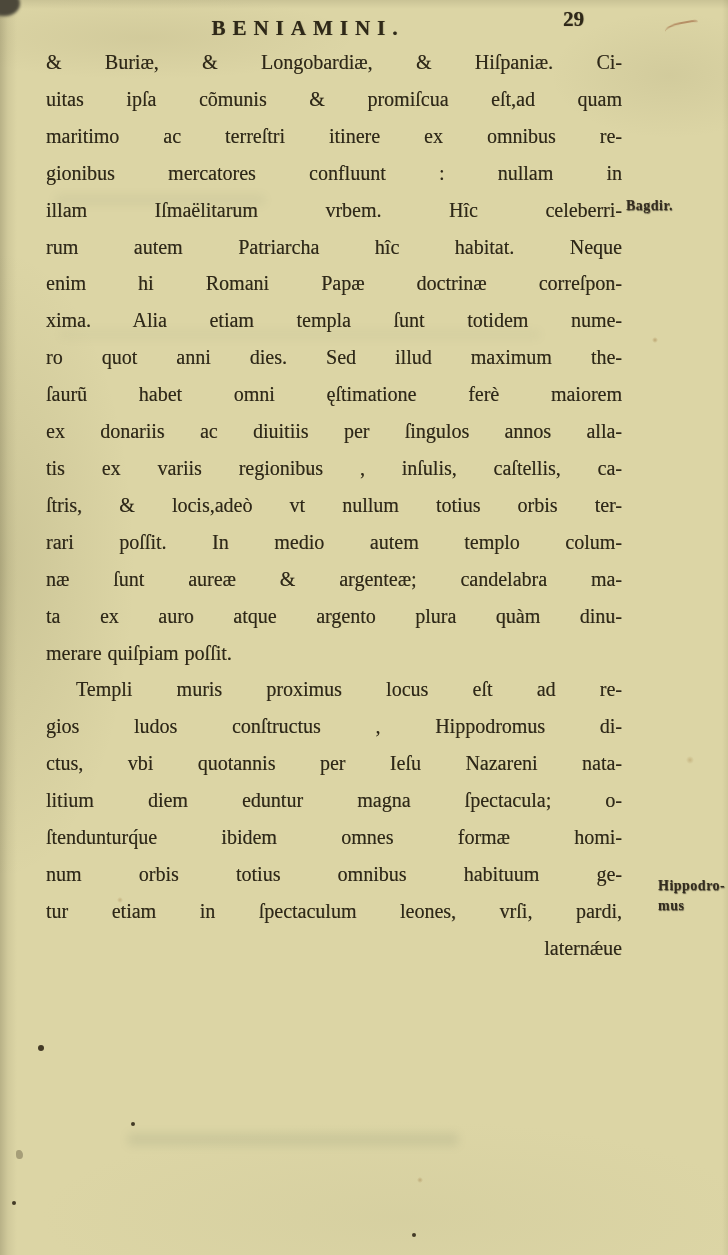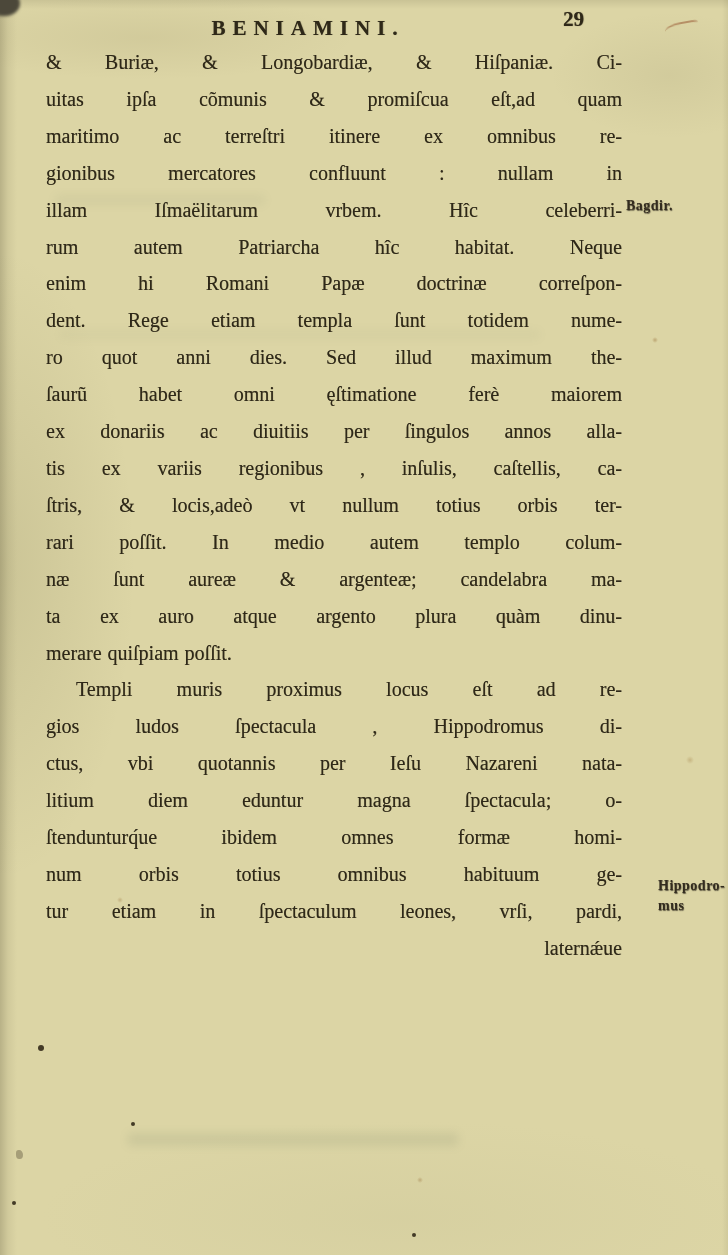--- a/index.html
+++ b/index.html
@@ -96,32 +96,32 @@
   <div class="page-number">29</div>
 
   <div class="body-text">
     <div class="line">&amp; Buriæ, &amp; Longobardiæ, &amp; Hiſpaniæ. Ci-</div>
     <div class="line">uitas ipſa cõmunis &amp; promiſcua eſt,ad quam</div>
     <div class="line">maritimo ac terreſtri itinere ex omnibus re-</div>
     <div class="line">gionibus mercatores confluunt : nullam in</div>
     <div class="line">illam Iſmaëlitarum vrbem. Hîc celeberri-</div>
     <div class="line">rum autem Patriarcha hîc habitat. Neque</div>
     <div class="line">enim hi Romani Papæ doctrinæ correſpon-</div>
-    <div class="line">dent. Rege etiam templa ſunt totidem nume-</div>
+    <div class="line">xima. Alia etiam templa ſunt totidem nume-</div>
     <div class="line">ro quot anni dies. Sed illud maximum the-</div>
     <div class="line">ſaurũ habet omni ęſtimatione ferè maiorem</div>
     <div class="line">ex donariis ac diuitiis per ſingulos annos alla-</div>
     <div class="line">tis ex variis regionibus , inſulis, caſtellis, ca-</div>
     <div class="line">ſtris, &amp; locis,adeò vt nullum totius orbis ter-</div>
     <div class="line">rari poſſit. In medio autem templo colum-</div>
     <div class="line">næ ſunt aureæ &amp; argenteæ; candelabra ma-</div>
     <div class="line">ta ex auro atque argento plura quàm dinu-</div>
     <div class="line align-left">merare quiſpiam poſſit.</div>
     <div class="line indent">Templi muris proximus locus eſt ad re-</div>
-    <div class="line">gios ludos ſpectacula , Hippodromus di-</div>
+    <div class="line">gios ludos conſtructus , Hippodromus di-</div>
     <div class="line">ctus, vbi quotannis per Ieſu Nazareni nata-</div>
     <div class="line">litium diem eduntur magna ſpectacula; o-</div>
     <div class="line">ſtendunturq́ue ibidem omnes formæ homi-</div>
     <div class="line">num orbis totius omnibus habituum ge-</div>
     <div class="line">tur etiam in ſpectaculum leones, vrſi, pardi,</div>
     <div class="line align-right">laternǽue</div>
   </div>
 
   <div class="margin-note note-bagdir">
     <div>Bagdir.</div>

